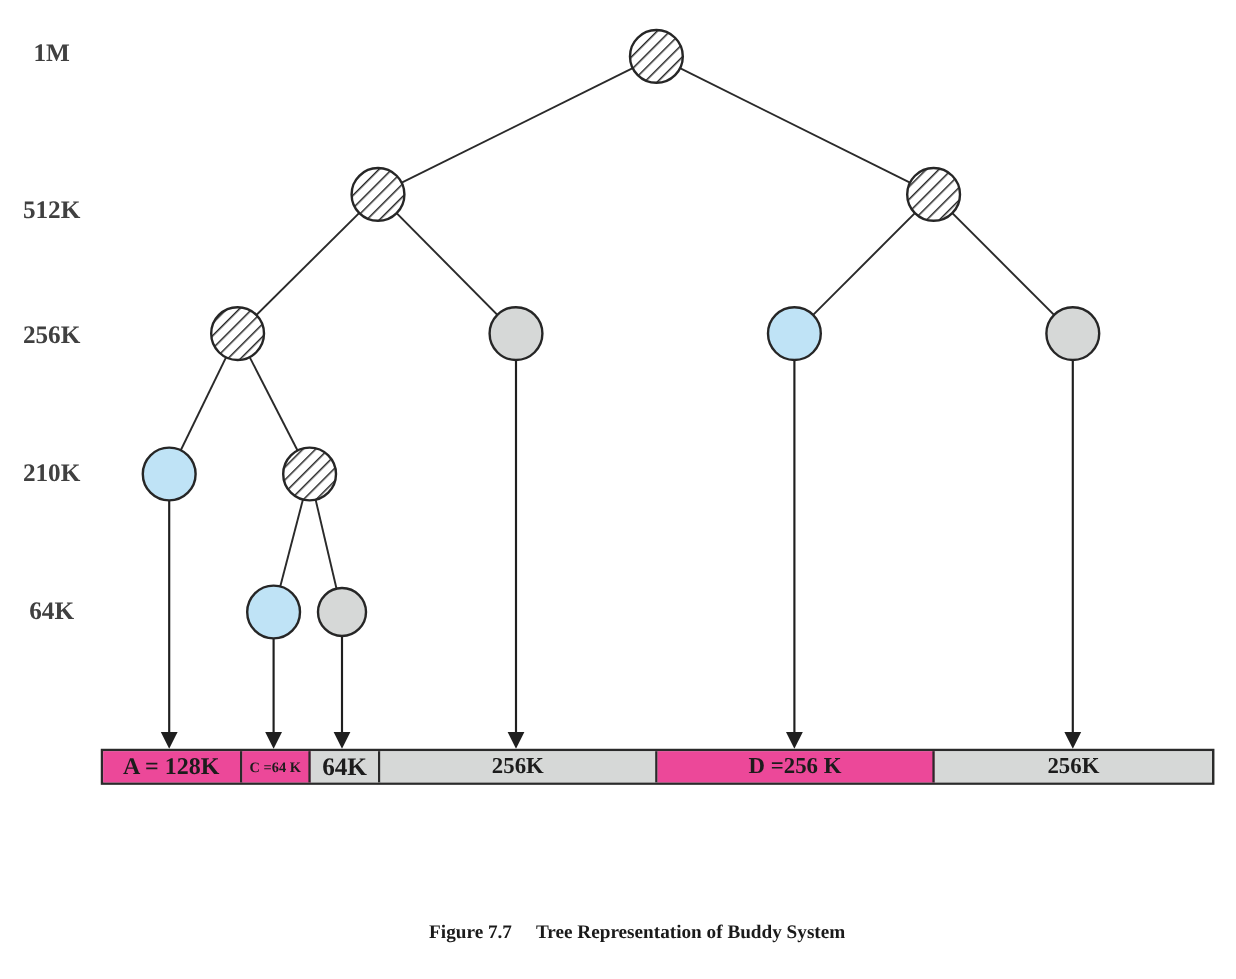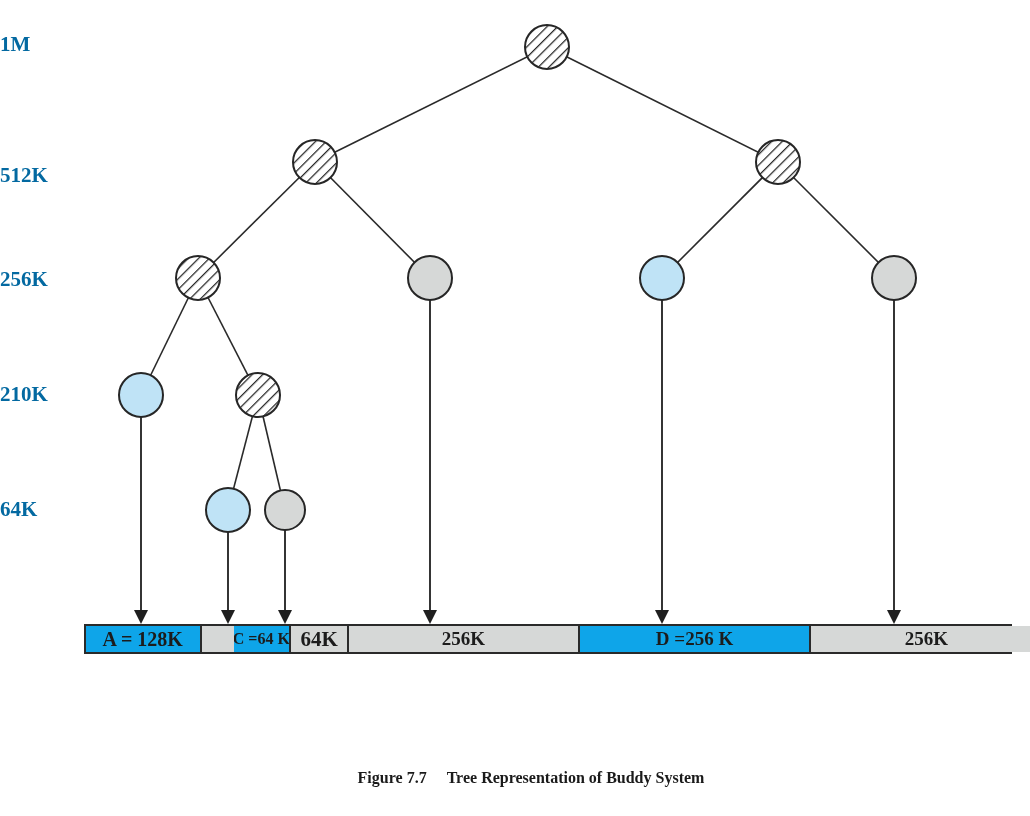--- a/index.html
+++ b/index.html
@@ -12,24 +12,24 @@
     position: relative;
     width: 1030px;
     height: 816px;
     background: #ffffff;
     overflow: hidden;
   }
   .size-label {
     position: absolute;
     left: 0;
     width: 86px;
-    text-align: left;
+    text-align: center;
     font-weight: bold;
     font-size: 21px;
-    color: #0369a1;
+    color: #404040;
     line-height: 24px;
   }
   .tree-svg {
     position: absolute;
     left: 0;
     top: 0;
   }
   .memory-bar {
     position: absolute;
     left: 84px;
@@ -46,24 +46,24 @@
     display: flex;
     align-items: center;
     justify-content: center;
     font-weight: bold;
     color: #1c1c1c;
     border-right: 2px solid #2a2a2a;
     white-space: pre;
     overflow: hidden;
   }
   .mem-seg:last-child { border-right: none; }
-  .seg-blue { background: #0ea5e9; }
+  .seg-blue { background: #ec4899; }
   .seg-gray { background: #d6d8d7; }
   .seg-0 { flex: 0 0 12.5%; font-size: 20px; }
-  .seg-1 { flex: 0 0 6.25%; font-size: 16px; margin-left: 32px; }
+  .seg-1 { flex: 0 0 6.25%; font-size: 12px; }
   .seg-2 { flex: 0 0 6.25%; font-size: 21px; }
   .seg-3 { flex: 0 0 25%;  font-size: 19px; }
   .seg-4 { flex: 0 0 25%;  font-size: 19px; }
   .seg-5 { flex: 0 0 25%;  font-size: 19px; }
   .caption {
     position: absolute;
     left: 16px;
     top: 754px;
     width: 100%;
     text-align: center;

